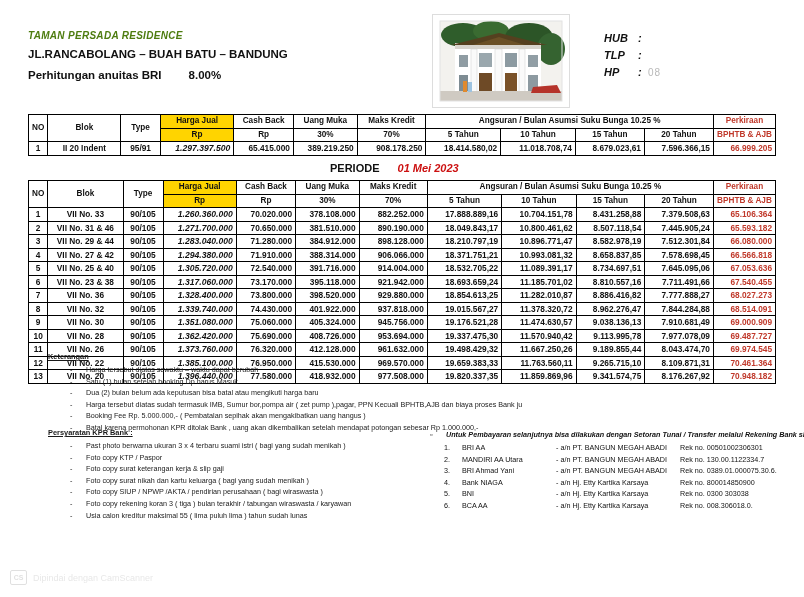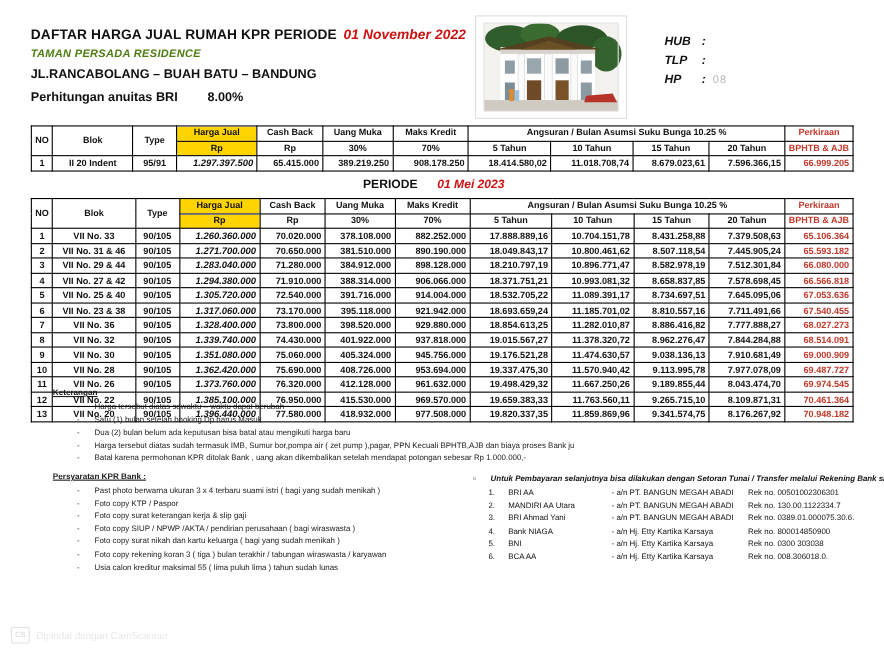--- a/index.html
+++ b/index.html
@@ -74,23 +74,20 @@
   .cam .mark{width:15px;height:13px;border:1.4px solid #9a9a9a;border-radius:2px;
       display:flex;align-items:center;justify-content:center;font-size:7px;font-weight:bold;color:#9a9a9a;}
   .cam .txt{font-size:9px;color:#b0b0b0;}
 </style>
 </head>
 <body>
 
 <div class="page">
 
   <div class="hdr">
-    <div class="l1">
-      <span>DAFTAR HARGA JUAL RUMAH KPR PERIODE</span><span class="date">01 November 2022</span>
-    </div>
     <div class="l2">TAMAN PERSADA RESIDENCE</div>
     <div class="l3">JL.RANCABOLANG – BUAH BATU – BANDUNG</div>
     <div class="l4">
       <span>Perhitungan anuitas BRI</span><span class="pct">8.00%</span>
     </div>
   </div>
 
   <div class="photo">
     <svg width="136" height="92" viewBox="0 0 136 92">
       <rect x="0" y="0" width="136" height="92" fill="#ffffff"></rect>
@@ -433,32 +430,33 @@
       </tbody>
   </table>
 
   <div class="notes" style="left:48px;top:352px;width:620px;">
     <div class="sechead">Keterangan</div>
     <ul class="bul" id="ket-list">
         <li>Harga tersebut diatas sewaktu – waktu dapat berubah</li>
         <li>Satu (1) bulan setelah booking Dp harus Masuk</li>
         <li>Dua (2) bulan belum ada keputusan bisa batal atau mengikuti harga baru</li>
         <li>Harga tersebut diatas sudah termasuk IMB, Sumur bor,pompa air ( zet pump ),pagar, PPN Kecuali BPHTB,AJB  dan biaya proses Bank ju</li>
+        <li>Booking Fee Rp. 5.000.000,- ( Pembatalan sepihak akan mengakibatkan uang hangus )</li>
         <li>Batal karena permohonan KPR ditolak Bank , uang akan dikembalikan setelah mendapat potongan sebesar Rp 1.000.000,-</li>
       </ul>
   </div>
 
   <div class="notes" style="left:48px;top:428px;width:430px;">
     <div class="sechead">Persyaratan KPR Bank :</div>
     <ul class="bul" id="per-list">
         <li>Past photo berwarna ukuran 3 x 4 terbaru suami istri ( bagi yang sudah menikah )</li>
         <li>Foto copy KTP / Paspor</li>
         <li>Foto copy surat keterangan kerja  &amp; slip gaji</li>
+        <li>Foto copy surat nikah dan kartu keluarga ( bagi yang sudah menikah )</li>
         <li>Foto copy SIUP / NPWP /AKTA / pendirian perusahaan (  bagi wiraswasta )</li>
-        <li>Foto copy surat nikah dan kartu keluarga ( bagi yang sudah menikah )</li>
         <li>Foto copy rekening koran 3 ( tiga ) bulan terakhir / tabungan wiraswasta / karyawan</li>
         <li>Usia calon kreditur maksimal 55 ( lima puluh lima ) tahun sudah lunas</li>
       </ul>
   </div>
 
   <div class="banksec">
     <div class="intro">Untuk Pembayaran selanjutnya bisa dilakukan dengan Setoran Tunai / Transfer melalui Rekening Bank sbb :</div>
     <table id="bank-table">
         <tbody id="bank-body">
           <tr>

